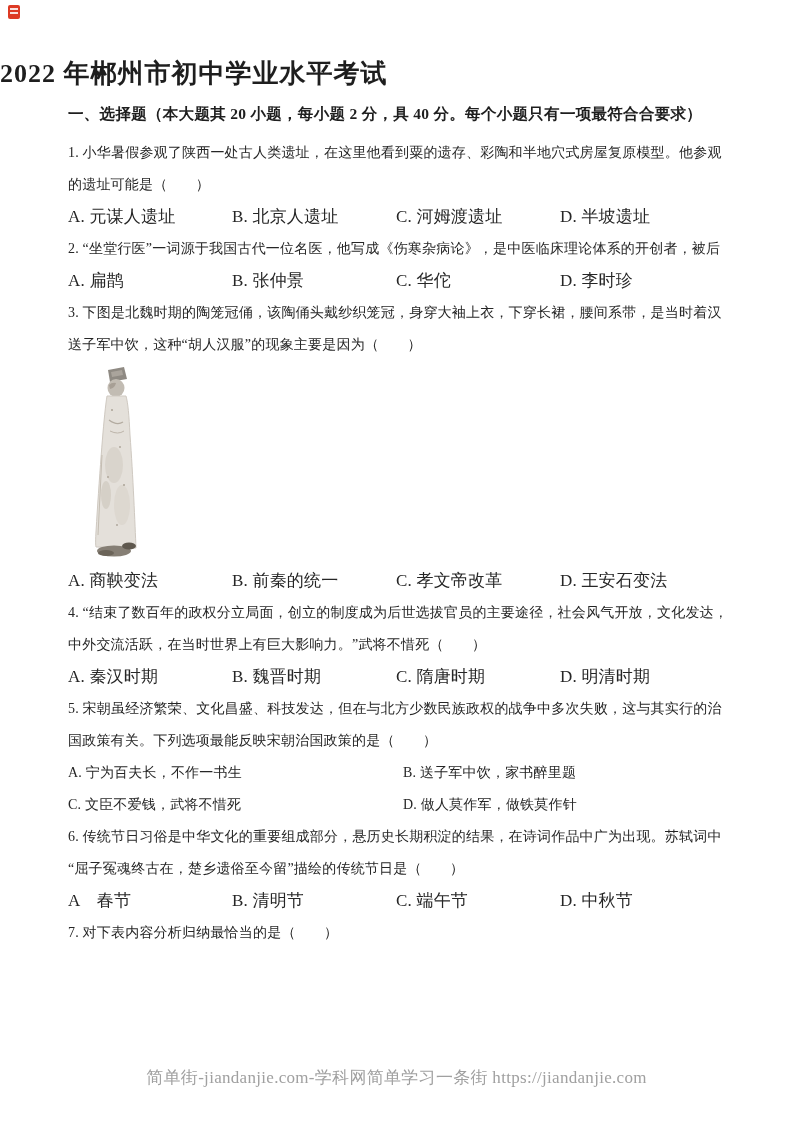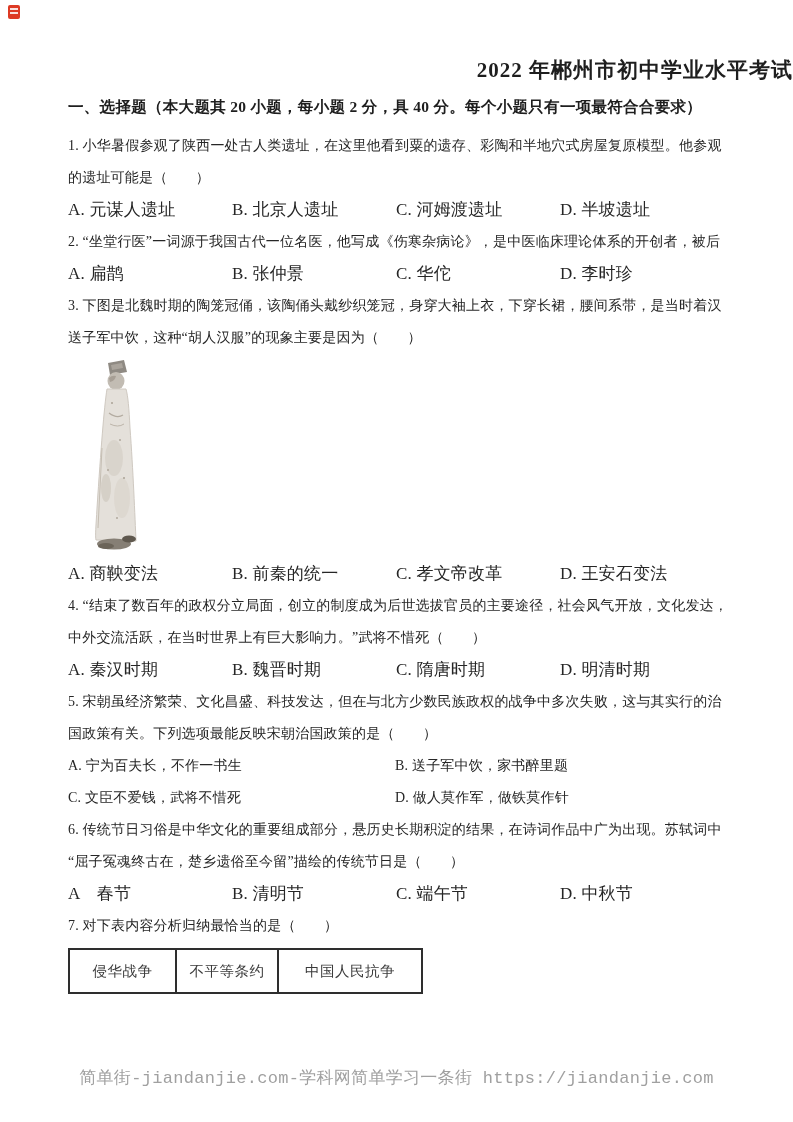--- a/index.html
+++ b/index.html
@@ -16,61 +16,61 @@
     width:12px; height:14px;
     background:#dd3a24; border-radius:2px;
   }
   .corner-mark::after{
     content:""; position:absolute; left:2px; top:3px;
     width:8px; height:2px; background:rgba(255,255,255,.85);
     box-shadow:0 4px 0 rgba(255,255,255,.85);
   }
   .title{
     margin:0; padding-top:56px;
-    text-align:right;
-    font-size:21px; font-weight:700; letter-spacing:1px;
+    text-align:left;
+    font-size:26px; font-weight:700; letter-spacing:1px;
     color:#1e1e1e;
   }
   .section-header{
     margin:0; padding:13px 40px 0 68px;
     font-size:15.5px; font-weight:700; letter-spacing:.3px;
     color:#1e1e1e; white-space:nowrap;
   }
   .content{ padding:12px 0 0 68px; }
   .qline{
     font-size:14px; line-height:32px; letter-spacing:.2px;
     white-space:nowrap;
   }
   .opts4{
     display:grid; grid-template-columns:164px 164px 164px auto;
     font-size:17px; line-height:32px; letter-spacing:.2px;
   }
   .opts2{
     display:grid; grid-template-columns:327px auto;
-    font-size:14px; line-height:32px; letter-spacing:.2px;
+    font-size:14px; line-height:32px; letter-spacing:.2px;gap:8px;
   }
   .figure-wrap{
     height:204px; padding-left:16px;
     display:flex; align-items:center;
   }
   .q-table{
     border-collapse:collapse; margin:6px 0 4px 0;
   }
   .q-table td{
     border:2px solid #2e2e2e;
     height:40px; text-align:center;
     font-size:14.5px; letter-spacing:.5px; color:#3a3a3a;
   }
   .q-table td.c1{ width:103px; }
   .q-table td.c2{ width:98px; }
   .q-table td.c3{ width:140px; }
   .footer{
     position:absolute; left:0; right:0; top:1066px;
     text-align:center;
-    font-family:Liberation Mono, monospace;
+    font-family:Liberation Serif, serif;
     font-size:17px; color:#a0a0a0; letter-spacing:.3px;
   }
 </style>
 </head>
 <body>
 
 <div class="page">
 
   <div class="corner-mark"></div>
 
@@ -173,28 +173,19 @@
       <div class="opts4">
         <span>A　春节</span>
         <span>B. 清明节</span>
         <span>C. 端午节</span>
         <span>D. 中秋节</span>
       </div>
     </div>
 
     <div>
       <div class="qline">7. 对下表内容分析归纳最恰当的是（　　）</div>
-      <table class="q-table">
-        <tbody>
-            <tr>
-          <td class="c1">侵华战争</td>
-          <td class="c2">不平等条约</td>
-          <td class="c3">中国人民抗争</td>
-        </tr>
-      </tbody>
-        </table>
     </div>
 
   </div>
 
   <div class="footer">简单街-jiandanjie.com-学科网简单学习一条街 https://jiandanjie.com</div>
 
 </div>
 
 </body></html>

